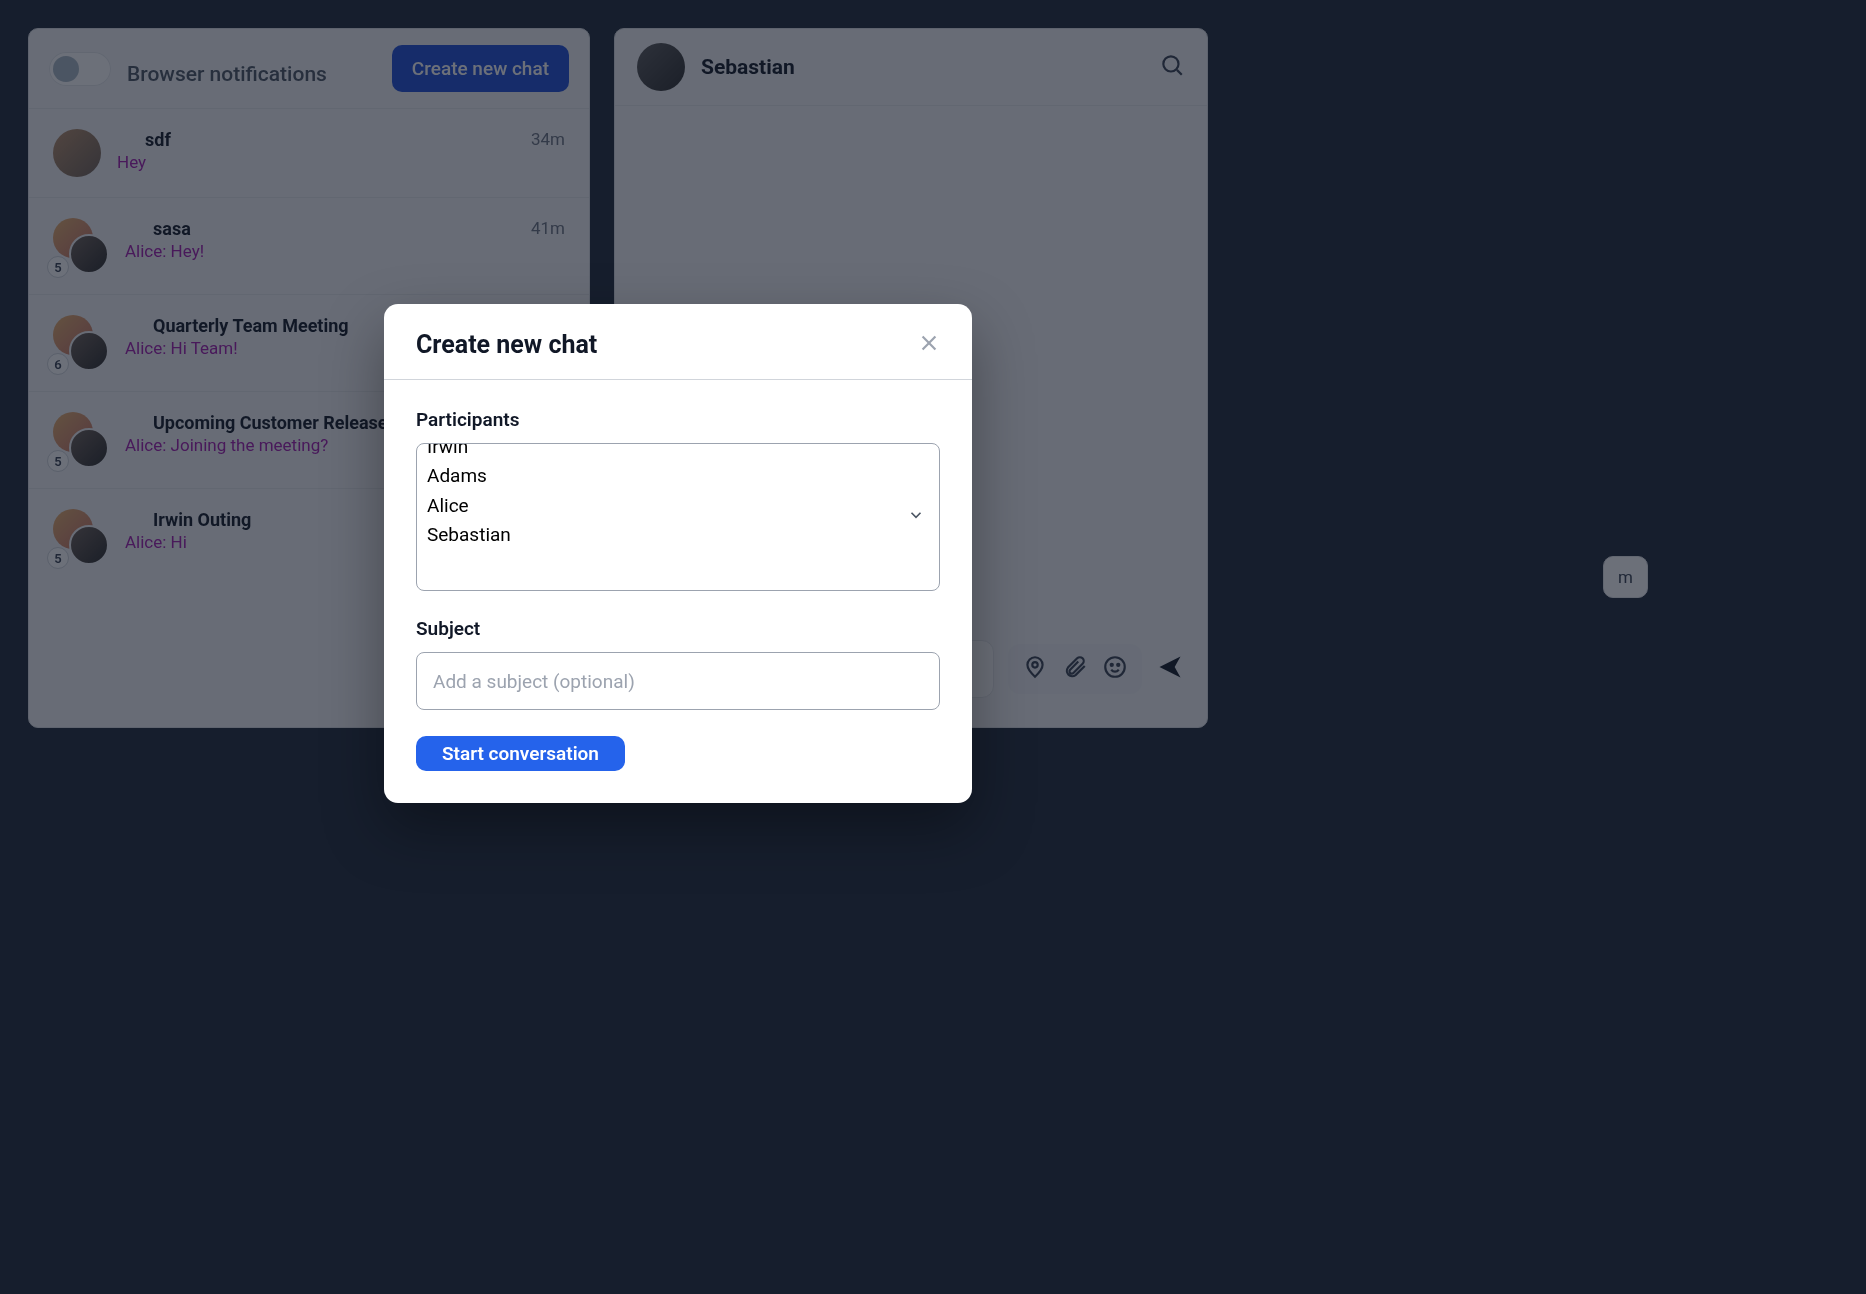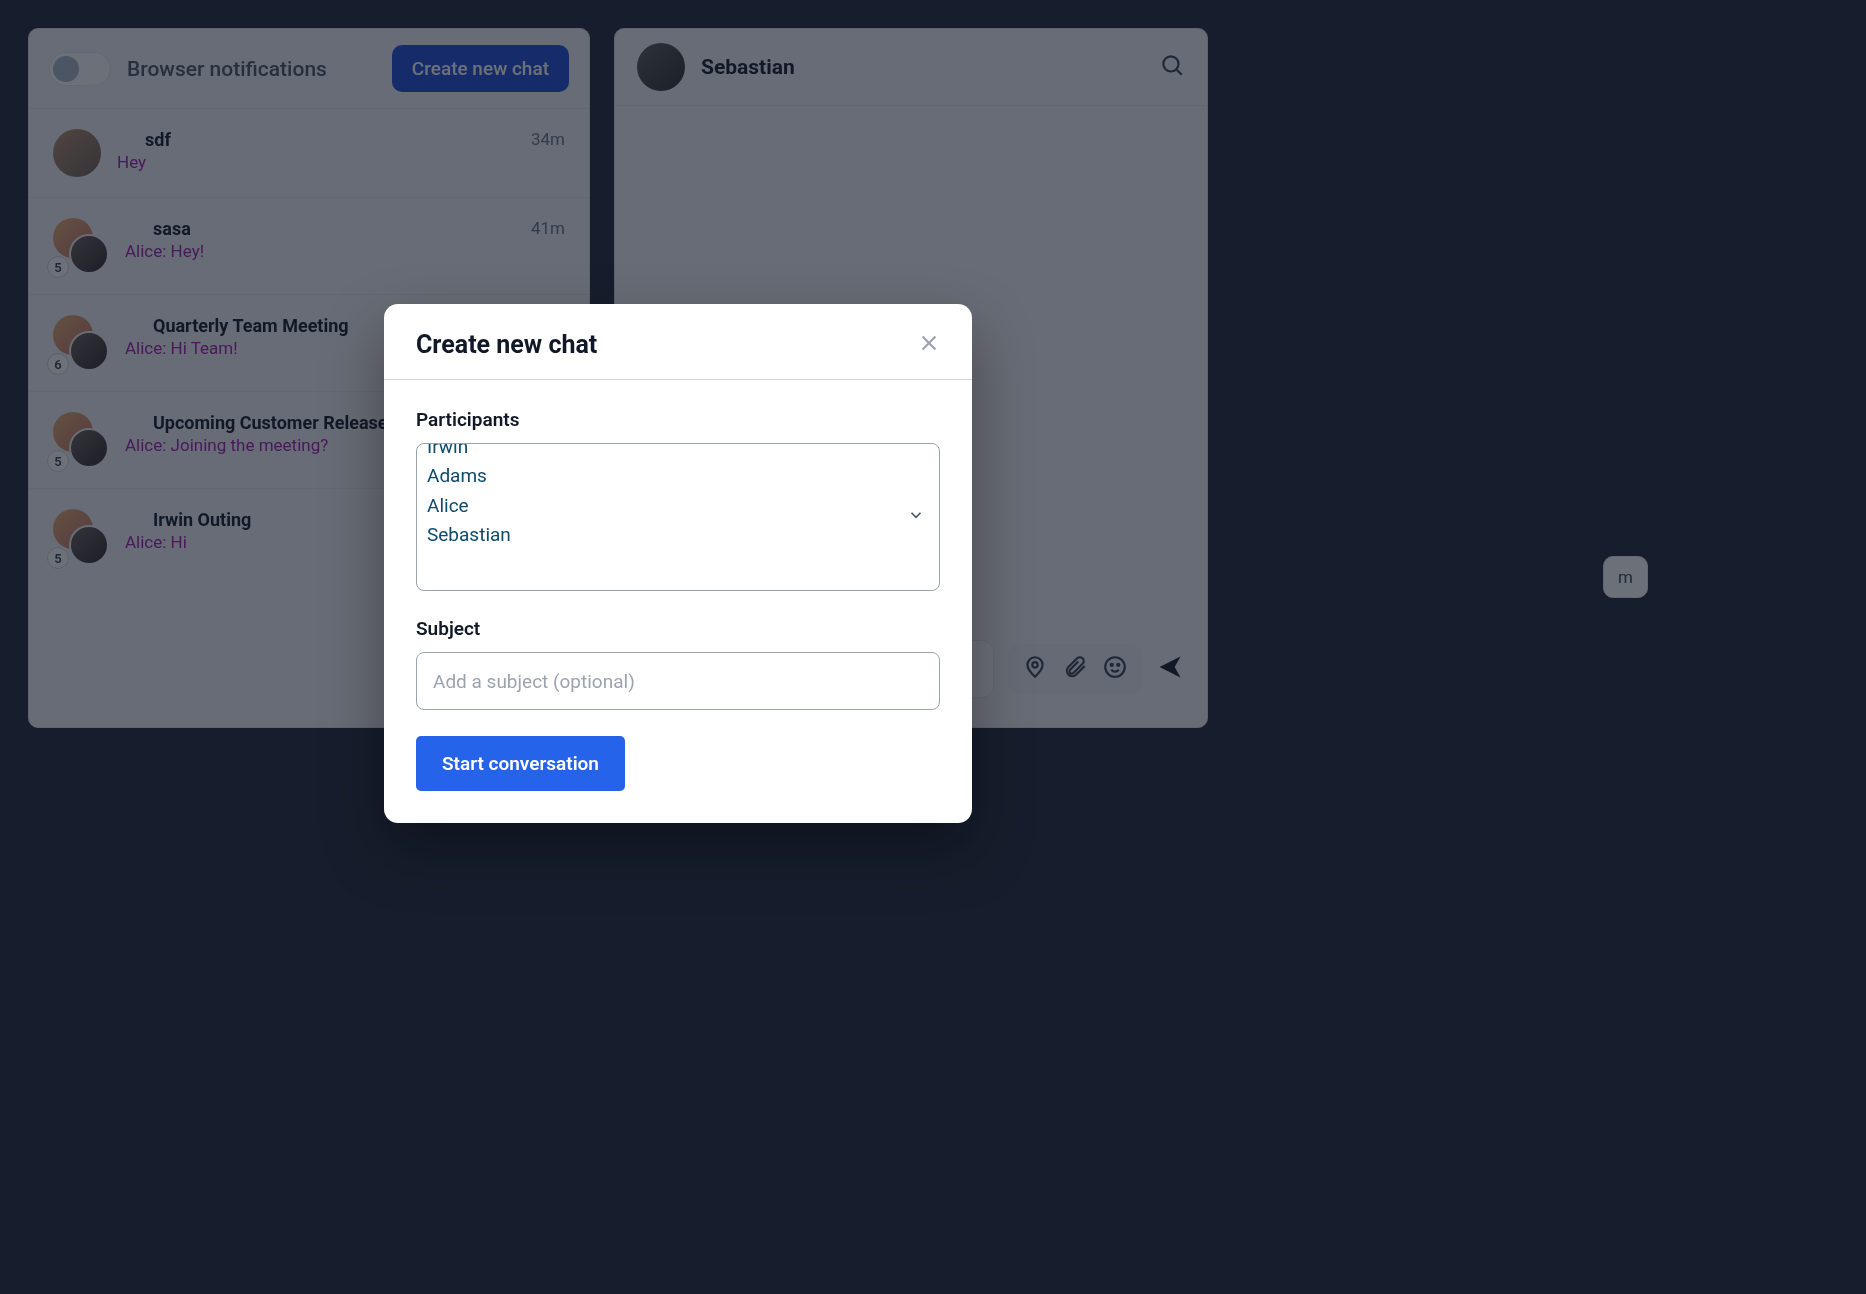--- a/index.html
+++ b/index.html
@@ -1,21 +1,21 @@
 <!DOCTYPE html>
 <html><head>
 <meta charset="utf-8">
 <style>
   *{box-sizing:border-box;margin:0;padding:0;font-family:-apple-system,BlinkMacSystemFont,"Segoe UI",Roboto,Helvetica,Arial,sans-serif;}
   body{background:#1f2937;width:1866px;height:1294px;overflow:hidden;position:relative;}
   .app{display:flex;gap:24px;padding:28px;}
   .panel{background:#f3f4f6;border:1px solid #d9dce1;border-radius:10px;overflow:hidden;}
   .sidebar{width:562px;}
   .sidebar-header{display:flex;align-items:center;justify-content:space-between;padding:16px 20px;border-bottom:1px solid #e5e7eb;}
-  .sidebar-header-left{display:flex;align-items:center;gap:16px;}
+  .sidebar-header-left{display:flex;align-items:flex-end;gap:16px;}
   .toggle{width:62px;height:34px;background:#fff;border-radius:17px;position:relative;box-shadow:inset 0 0 0 1px #e5e7eb;}
   .toggle-knob{position:absolute;z-index:2;width:26px;height:26px;border-radius:50%;background:#4b5563;top:4px;left:4px;}
   .toggle-label{font-size:21px;font-weight:500;color:#4b5563;}
   .create-btn{background:#1d4ed8;color:#fff;border:none;border-radius:10px;padding:12px 20px;font-size:19px;font-weight:500;cursor:pointer;}
   .chat-list{}
   .chat-item{display:flex;align-items:flex-start;gap:16px;padding:20px 24px;border-bottom:1px solid #e5e7eb;cursor:pointer;}
   .chat-item:last-child{border-bottom:none;}
   .avatar{width:48px;height:48px;border-radius:50%;flex-shrink:0;background:#9aa3b2;overflow:hidden;}
   .avatar-simple{background:linear-gradient(135deg,#b98f6a 0%,#6e6056 100%);}
   .avatar-group{position:relative;width:56px;height:56px;flex-shrink:0;}
@@ -46,27 +46,27 @@
   .modal-title{font-size:25px;font-weight:700;color:#111827;}
   .modal-close{cursor:pointer;}
   .modal-close svg{width:22px;height:22px;stroke:#9ca3af;stroke-width:2.4;}
   .modal-body{padding:28px 32px 32px;}
   .field-label{font-size:19px;font-weight:600;color:#111827;margin-bottom:12px;}
   .participants{position:relative;border:1px solid #9ca3af;border-radius:8px;height:148px;overflow:hidden;margin-bottom:26px;}
   .participants-inner{padding:4px 10px 8px;height:100%;overflow-y:auto;}
   .participants-inner::-webkit-scrollbar{width:10px;}
   .participants-inner::-webkit-scrollbar-track{background:#f3f4f6;}
   .participants-inner::-webkit-scrollbar-thumb{background:#cbd0d8;border-radius:5px;}
-  .part-item{font-size:19px;color:#0c4a6e;line-height:1.55;cursor:pointer;}
+  .part-item{font-size:19px;color:#000000;line-height:1.55;cursor:pointer;}
   .part-item.clipped{margin-top:-16px;}
   .chev{position:absolute;right:14px;top:50%;transform:translateY(-50%);}
   .chev svg{width:18px;height:18px;stroke:#4b5563;stroke-width:2.2;fill:none;}
   .subject-input{width:100%;height:58px;border:1px solid #9ca3af;border-radius:8px;padding:0 16px;font-size:19px;color:#111827;margin-bottom:26px;}
   .subject-input::placeholder{color:#9ca3af;}
-  .start-btn{background:#2563eb;color:#fff;border:none;border-radius:5px;padding:16px 26px;font-size:19px;font-weight:600;cursor:pointer;}
+  .start-btn{background:#2563eb;color:#fff;border:none;border-radius:10px;padding:6px 26px;font-size:19px;font-weight:600;cursor:pointer;}
 </style>
 </head>
 <body>
 
 <div class="app">
 
   <div class="panel sidebar">
     <div class="sidebar-header">
       <div class="sidebar-header-left">
         <div class="toggle">

